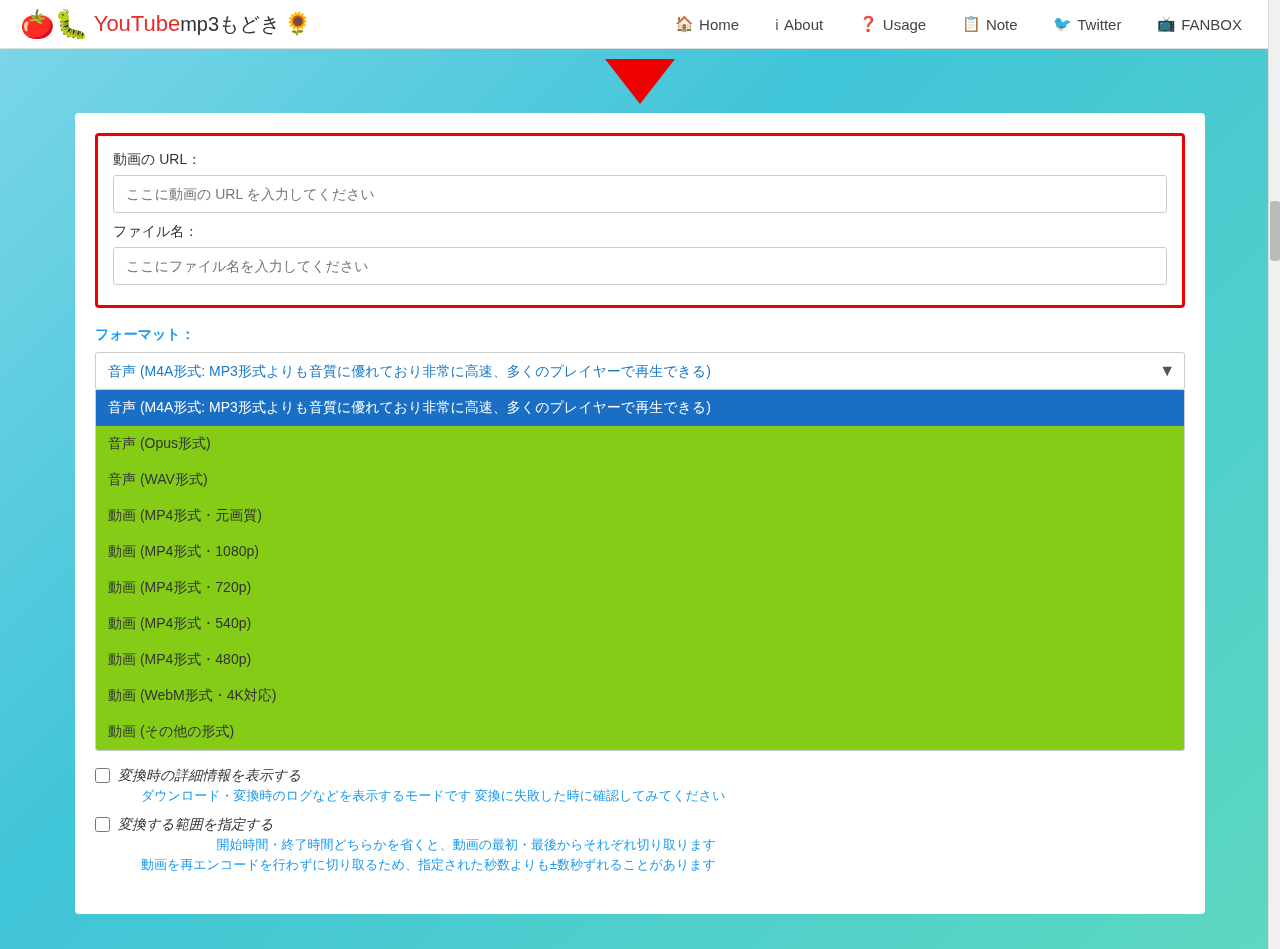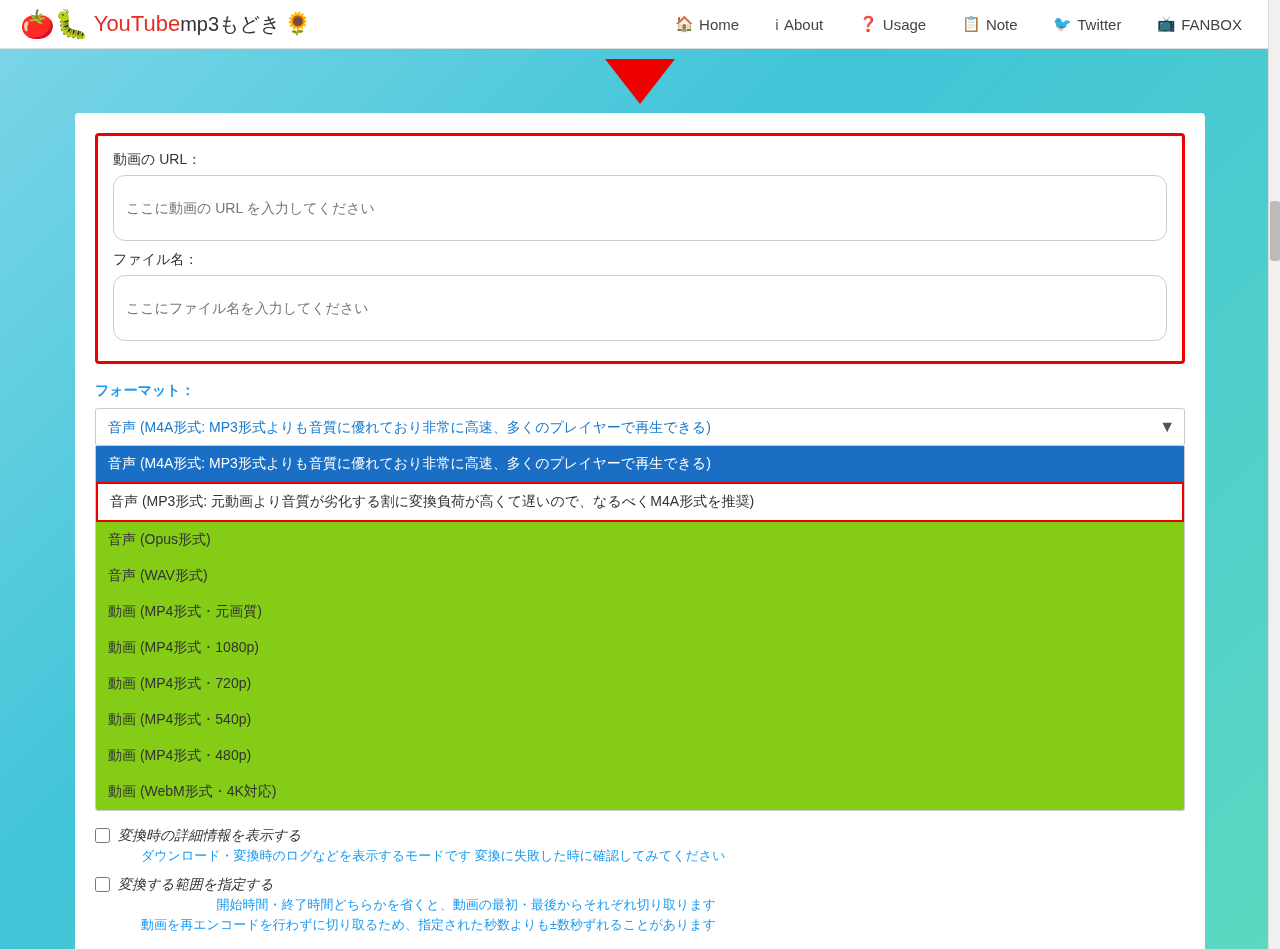--- a/index.html
+++ b/index.html
@@ -88,23 +88,23 @@
     }
     .field-label {
       font-size: 14px;
       color: #333;
       margin-bottom: 6px;
       margin-top: 10px;
     }
     .field-label:first-child { margin-top: 0; }
     .text-input {
       width: 100%;
-      padding: 24px 12px;
+      padding: 10px 12px;
       border: 1px solid #ccc;
-      border-radius: 12px;
+      border-radius: 3px;
       font-size: 14px;
       color: #999;
       font-family: inherit;
     }
 
     
     .format-label {
       font-size: 14px;
       color: #1a9af0;
       font-weight: bold;
@@ -276,29 +276,29 @@
         <option>動画 (MP4形式・480p)</option>
         <option>動画 (MP4形式・360p)</option>
         <option>動画 (WebM形式・4K対応)</option>
         <option>動画 (その他の形式)</option>
       </select>
       <span class="select-arrow">▼</span>
     </div>
 
     <div class="dropdown-list">
       <div class="dropdown-item highlighted">音声 (M4A形式: MP3形式よりも音質に優れており非常に高速、多くのプレイヤーで再生できる)</div>
-      <div class="dropdown-item outlined">音声 (MP3形式: 元動画より音質が劣化する割に変換負荷が高くて遅いので、なるべくM4A形式を推奨)</div>
       <div class="dropdown-item">音声 (Opus形式)</div>
       <div class="dropdown-item">音声 (WAV形式)</div>
       <div class="dropdown-item">動画 (MP4形式・元画質)</div>
       <div class="dropdown-item">動画 (MP4形式・1080p)</div>
       <div class="dropdown-item">動画 (MP4形式・720p)</div>
       <div class="dropdown-item">動画 (MP4形式・540p)</div>
       <div class="dropdown-item">動画 (MP4形式・480p)</div>
       <div class="dropdown-item">動画 (WebM形式・4K対応)</div>
+      <div class="dropdown-item">動画 (その他の形式)</div>
     </div>
   </div>
 
   <div class="checkbox-section">
     <div class="checkbox-row">
       <input type="checkbox" id="show_detail" style="">
       <div>
         <label for="show_detail" class="checkbox-label">変換時の詳細情報を表示する</label>
         <span class="checkbox-desc">ダウンロード・変換時のログなどを表示するモードです 変換に失敗した時に確認してみてください</span>
       </div>

